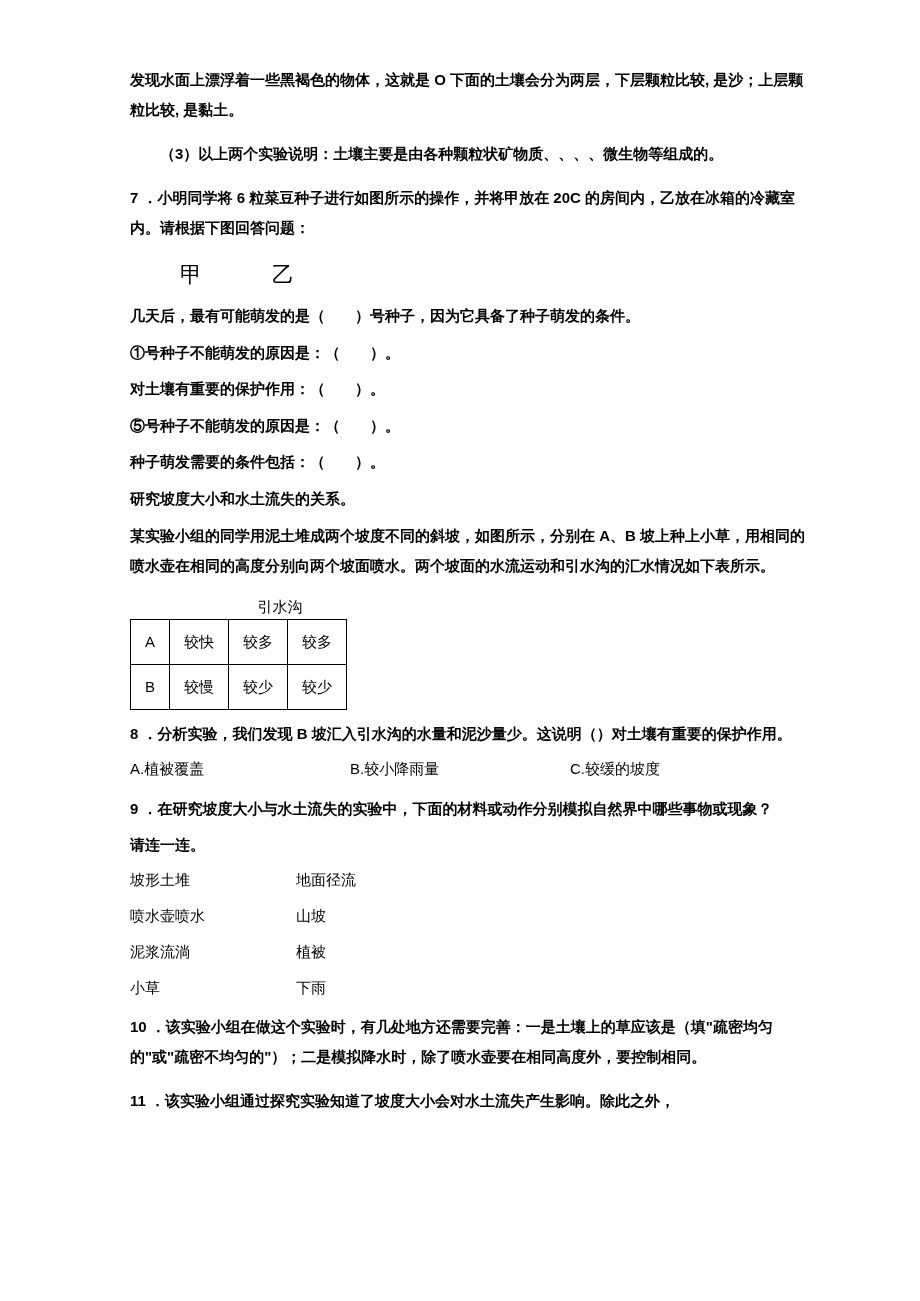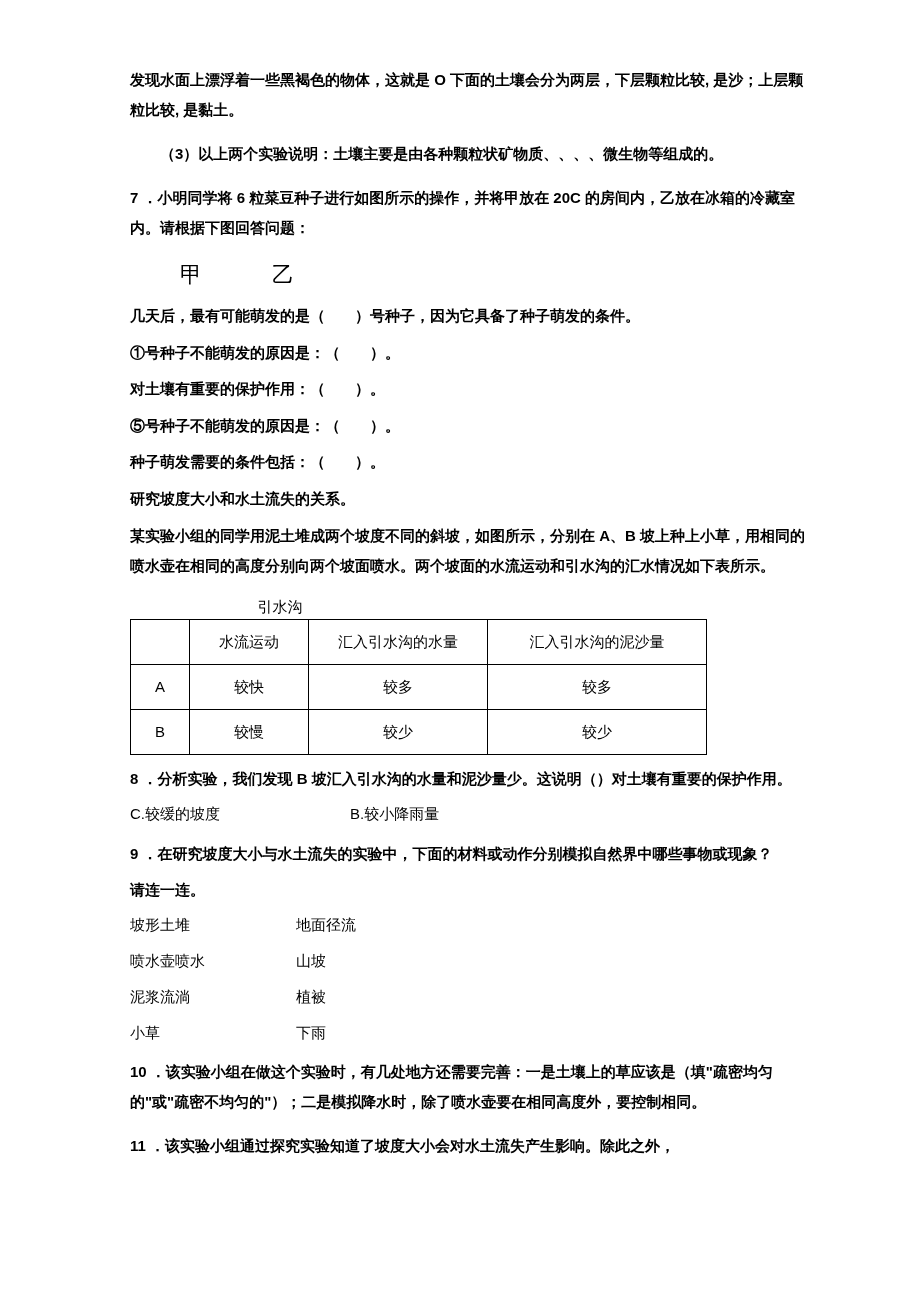--- a/index.html
+++ b/index.html
@@ -83,46 +83,41 @@
 <p class="para tight">种子萌发需要的条件包括：（　　）。</p>
 
 <p class="para tight">研究坡度大小和水土流失的关系。</p>
 
 <p class="para">某实验小组的同学用泥土堆成两个坡度不同的斜坡，如图所示，分别在 A、B 坡上种上小草，用相同的喷水壶在相同的高度分别向两个坡面喷水。两个坡面的水流运动和引水沟的汇水情况如下表所示。</p>
 
 <div class="gou" style="width:120px; margin-left:90px;">引水沟</div>
 
 <table class="data">
   <tbody>
-      <tr>
-    <th class="col-a"></th>
-    <th class="col-b">水流运动</th>
-    <th class="col-c">汇入引水沟的水量</th>
-    <th class="col-d">汇入引水沟的泥沙量</th>
-  </tr>
   <tr>
     <td>A</td>
     <td>较快</td>
     <td>较多</td>
     <td>较多</td>
   </tr>
   <tr>
     <td>B</td>
     <td>较慢</td>
     <td>较少</td>
     <td>较少</td>
   </tr>
 </tbody>
   </table>
 
 <p class="para tight">8 ．分析实验，我们发现 B 坡汇入引水沟的水量和泥沙量少。这说明（）对土壤有重要的保护作用。</p>
 
 <div class="options">
+  <span>A.植被覆盖</span>
+  <span>B.较小降雨量</span>
   <span>C.较缓的坡度</span>
-  <span>B.较小降雨量</span>
 </div>
 
 <p class="para tight">9 ．在研究坡度大小与水土流失的实验中，下面的材料或动作分别模拟自然界中哪些事物或现象？</p>
 <p class="para tight">请连一连。</p>
 
 <div class="match-row">
   <span>坡形土堆</span>
   <span>地面径流</span>
 </div>
 <div class="match-row">

